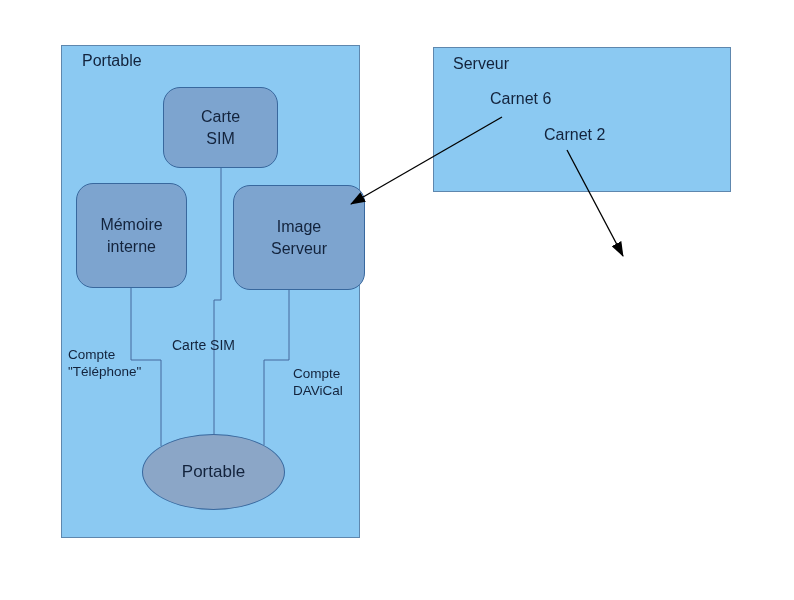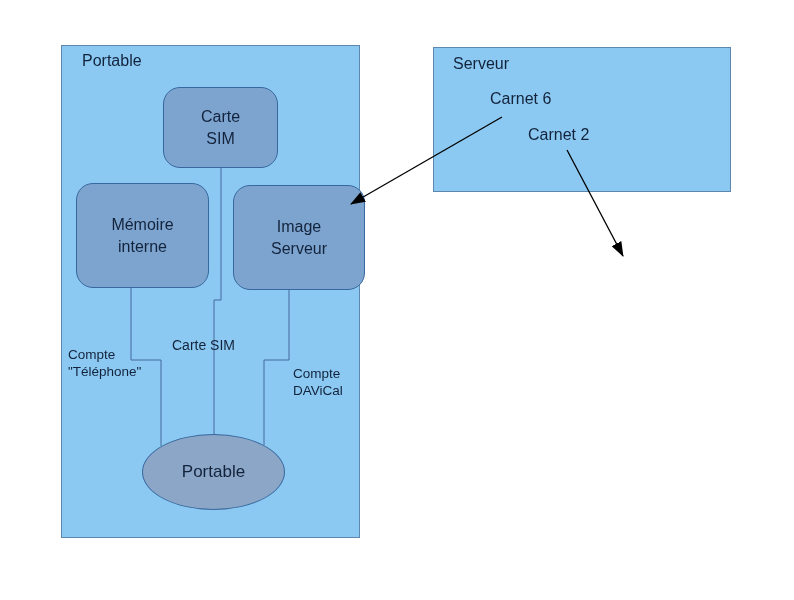--- a/index.html
+++ b/index.html
@@ -48,28 +48,28 @@
 
   <div class="container" style="left:61px;top:45px;width:299px;height:493px;">
     <div class="container-title" style="left:12px;top:6px;">Portable</div>
   </div>
 
   <div class="container" style="left:433px;top:47px;width:298px;height:145px;">
     <div class="container-title" style="left:11px;top:7px;">Serveur</div>
   </div>
 
   <div class="carnet-label" style="left:490px;top:90px;">Carnet 6</div>
-  <div class="carnet-label" style="left:528px;top:126px;">Carnet 2</div>
+  <div class="carnet-label" style="left:544px;top:126px;">Carnet 2</div>
 
   <div class="node" style="left:163px;top:87px;width:115px;height:81px;">
     <span>Carte</span>
     <span>SIM</span>
   </div>
 
-  <div class="node" style="left:76px;top:183px;width:133px;height:105px;">
+  <div class="node" style="left:76px;top:183px;width:111px;height:105px;">
     <span>Mémoire</span>
     <span>interne</span>
   </div>
 
   <div class="node" style="left:233px;top:185px;width:132px;height:105px;">
     <span>Image</span>
     <span>Serveur</span>
   </div>
 
   <div class="ellipse" style="left:142px;top:434px;width:143px;height:76px;">

